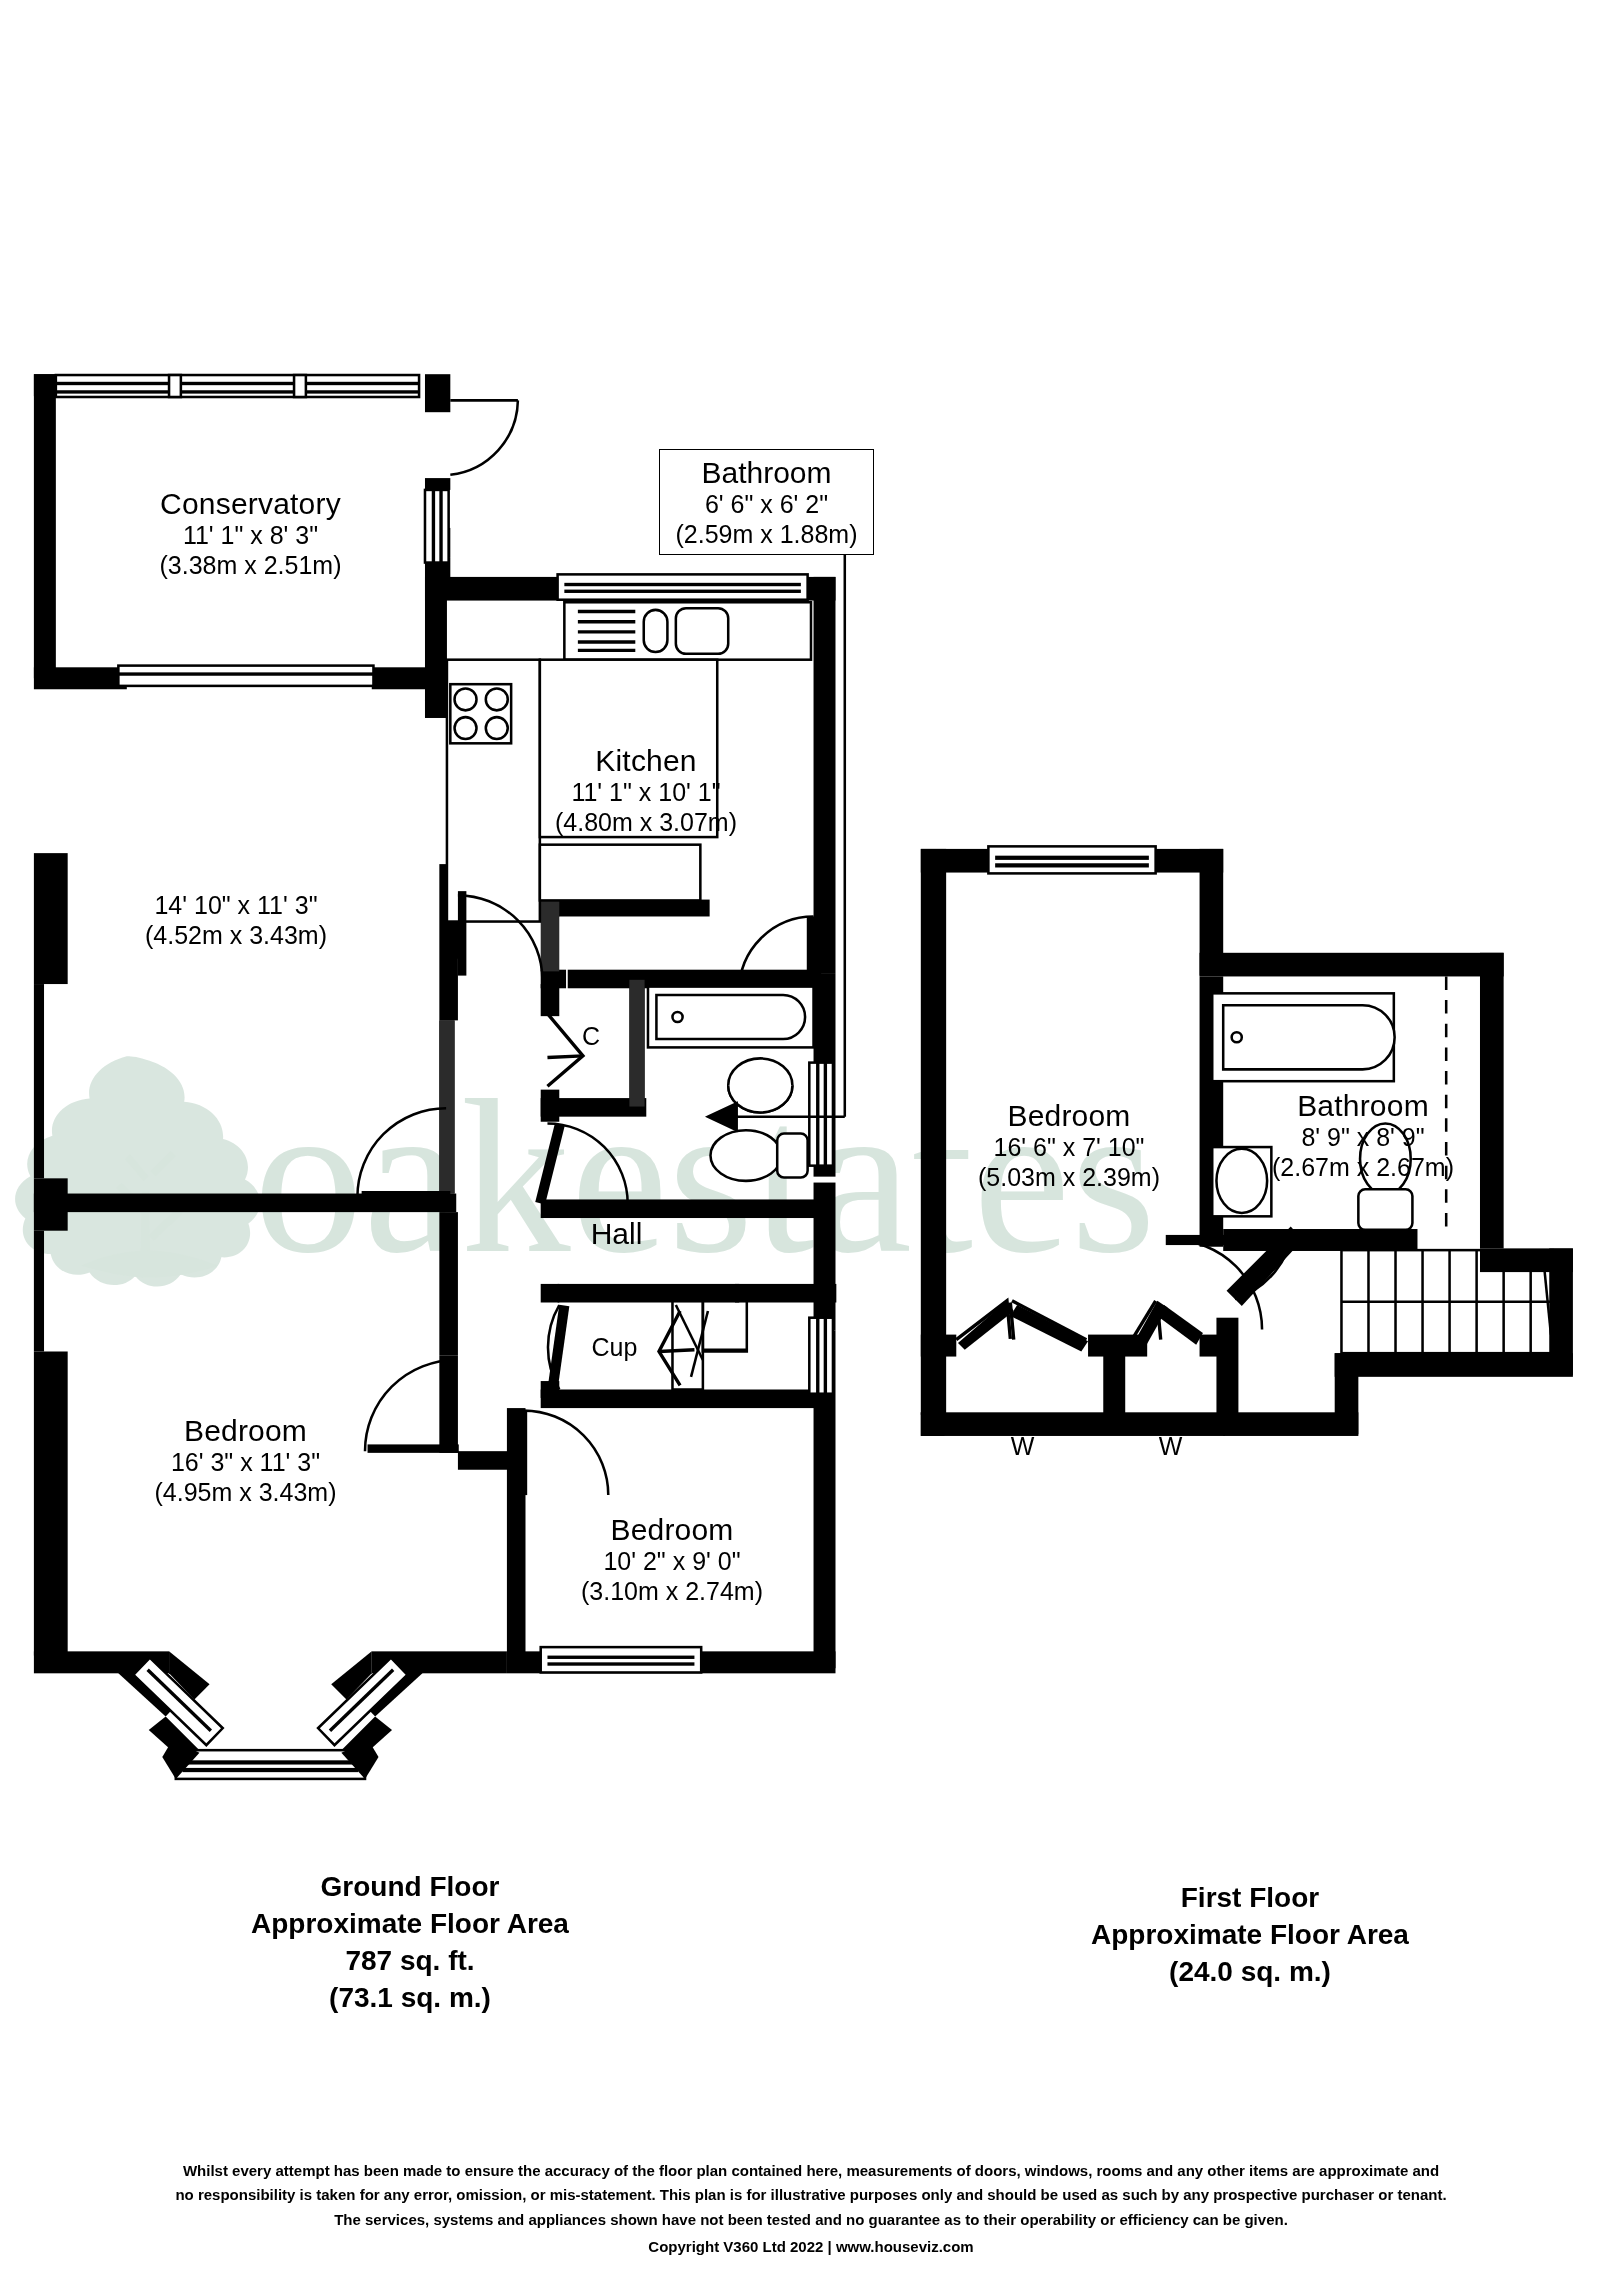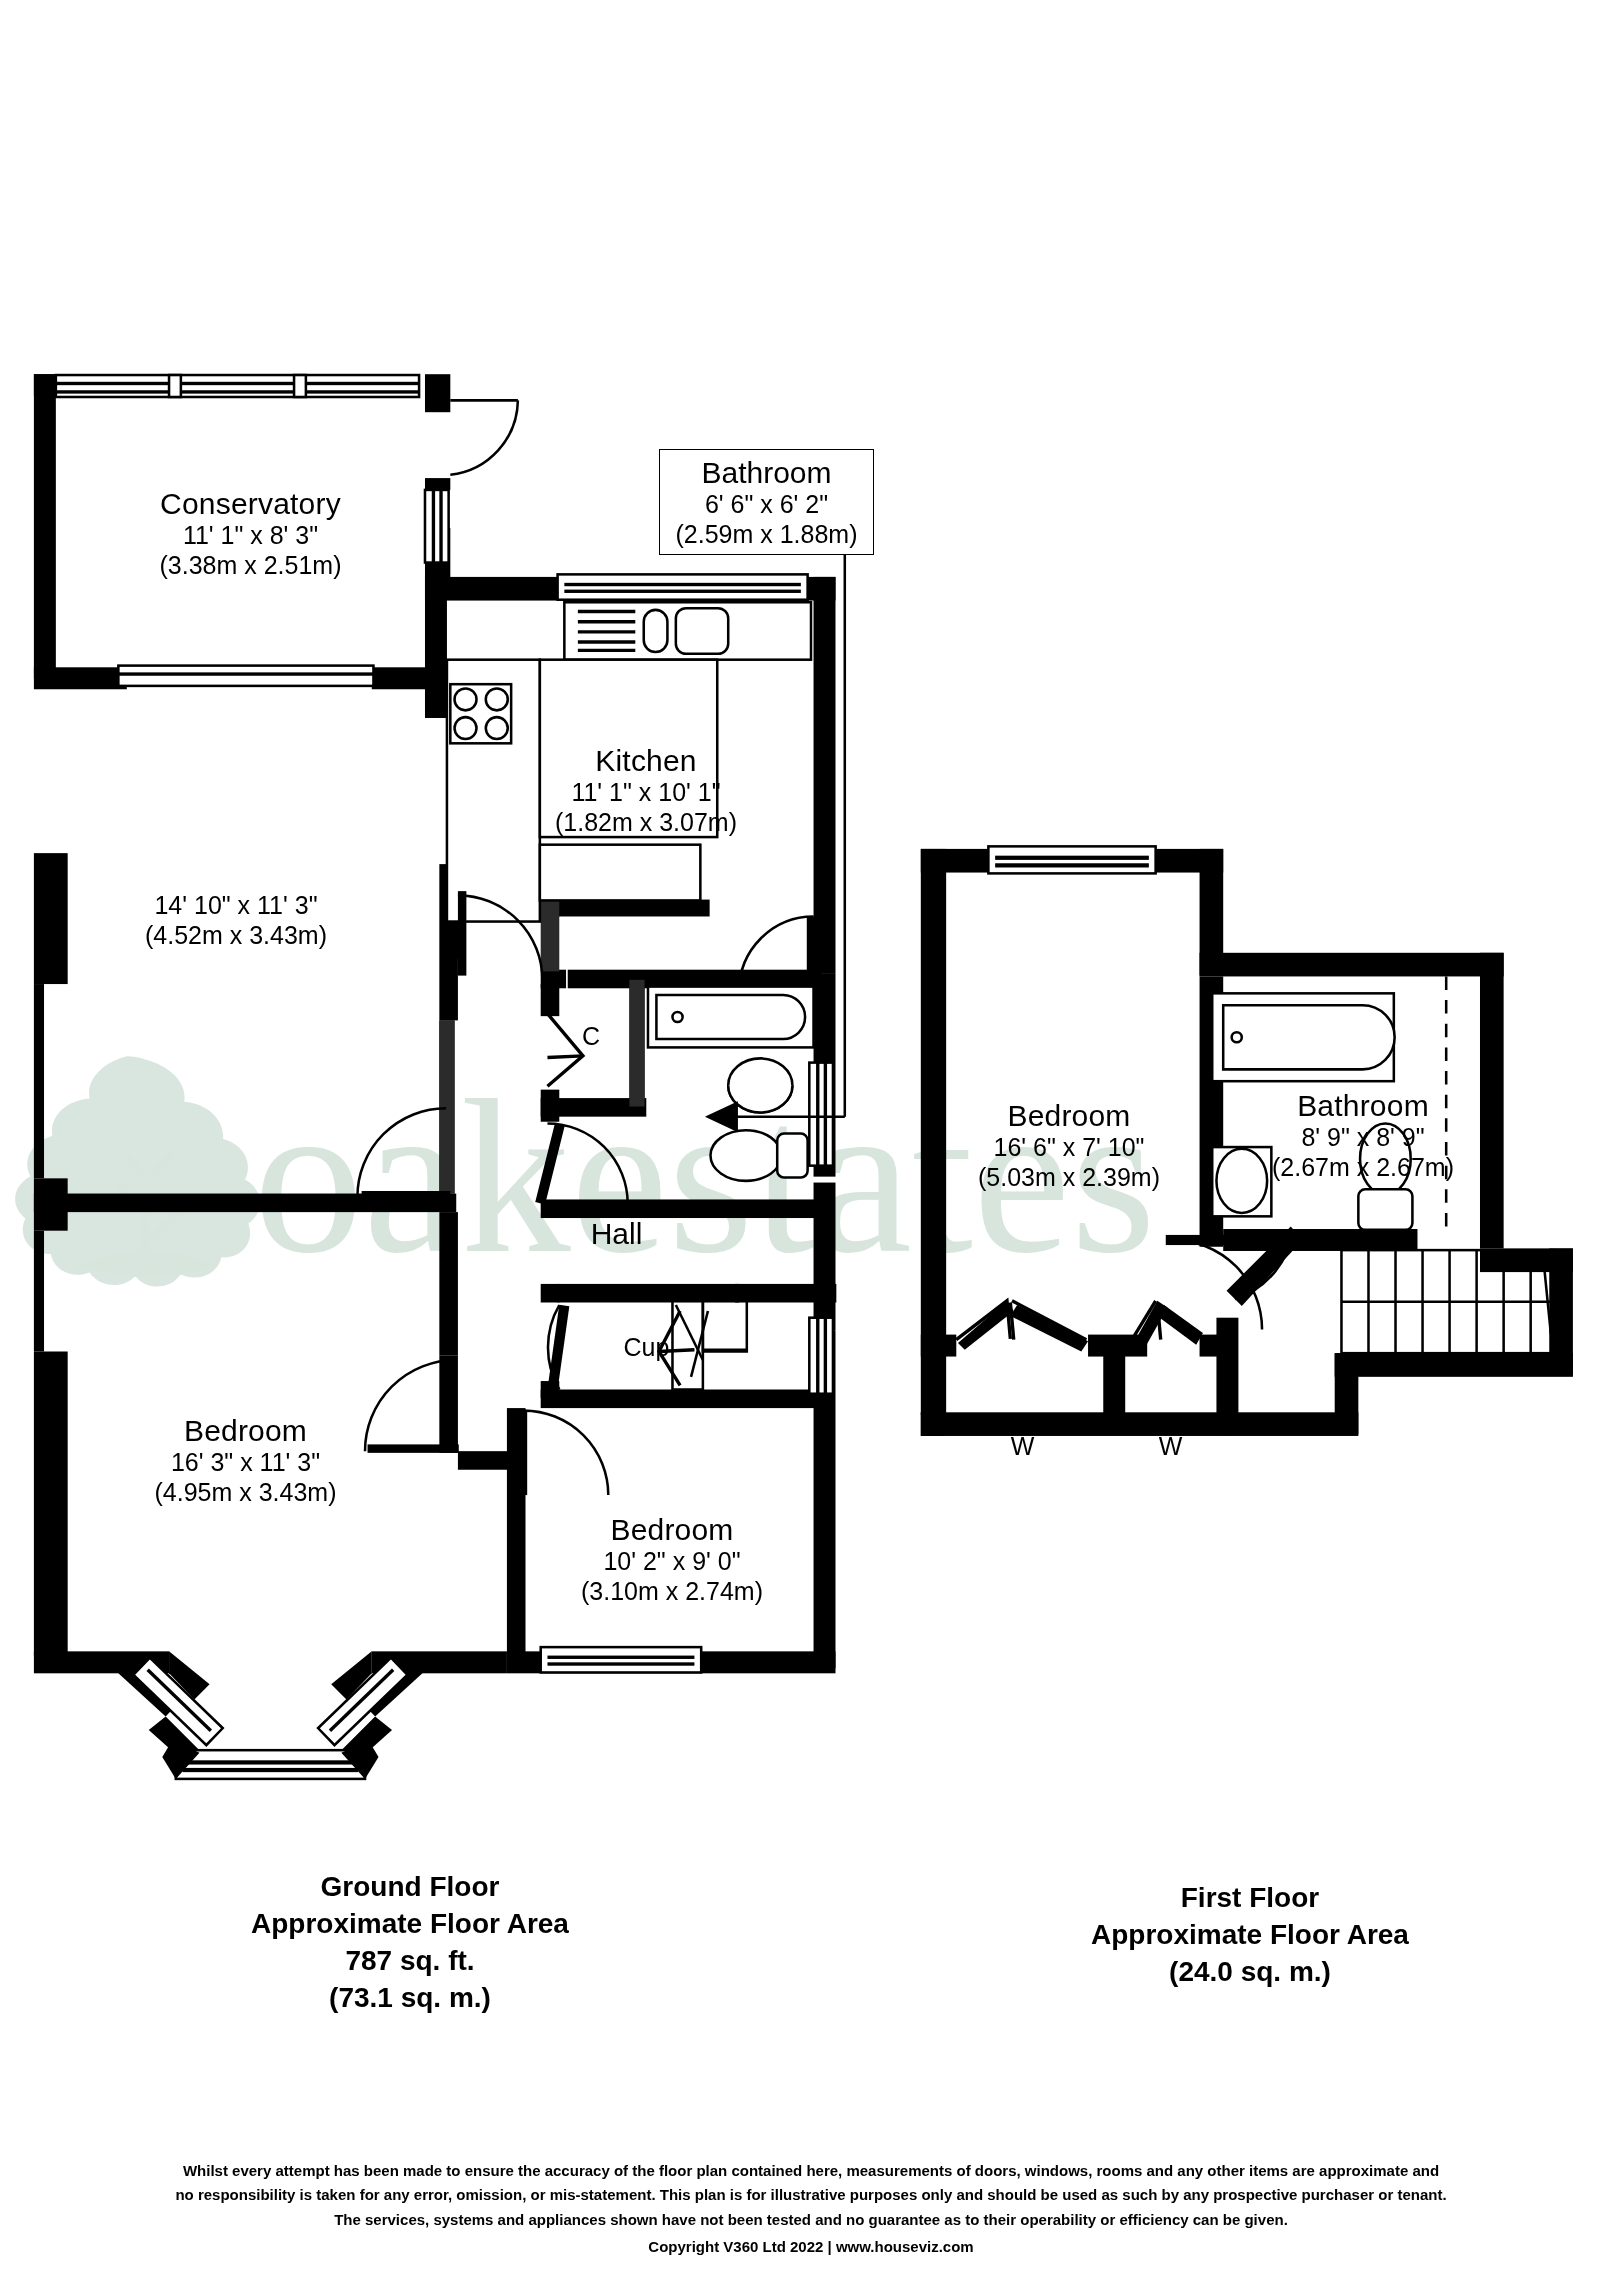--- a/index.html
+++ b/index.html
@@ -500,21 +500,21 @@
   </div>
 
   <div class="roomlabel" style="left:25px; top:891px; width:422px;">
     <span class="rl-imp">14' 10" x 11' 3"</span>
     <span class="rl-met">(4.52m x 3.43m)</span>
   </div>
 
   <div class="roomlabel" style="left:477px; top:743px; width:338px;">
     <span class="rl-name">Kitchen</span>
     <span class="rl-imp">11' 1" x 10' 1"</span>
-    <span class="rl-met">(1.82m x 3.07m)</span>
+    <span class="rl-met">(4.80m x 3.07m)</span>
   </div>
 
   <div class="boxed-label" style="left:659px; top:449px; width:215px; height:106px;">
     <span class="rl-name">Bathroom</span>
     <span class="rl-imp">6' 6" x 6' 2"</span>
     <span class="rl-met">(2.59m x 1.88m)</span>
   </div>
 
   <div class="roomlabel" style="left:51px; top:1413px; width:389px;">
     <span class="rl-name">Bedroom</span>
@@ -523,21 +523,21 @@
   </div>
 
   <div class="roomlabel" style="left:503px; top:1512px; width:338px;">
     <span class="rl-name">Bedroom</span>
     <span class="rl-imp">10' 2" x 9' 0"</span>
     <span class="rl-met">(3.10m x 2.74m)</span>
   </div>
 
   <div class="hall-label" style="left:549px; top:1217px; width:135px;">Hall</div>
 
-  <div class="small-mark" style="left:600px; top:1333px; width:93px;">Cup</div>
+  <div class="small-mark" style="left:568px; top:1333px; width:93px;">Cup</div>
 
   <div class="small-mark" style="left:568px; top:1022px; width:46px;">C</div>
 
   <div class="roomlabel" style="left:938px; top:1098px; width:262px;">
     <span class="rl-name">Bedroom</span>
     <span class="rl-imp">16' 6" x 7' 10"</span>
     <span class="rl-met">(5.03m x 2.39m)</span>
   </div>
 
   <div class="roomlabel" style="left:1232px; top:1088px; width:262px;">

